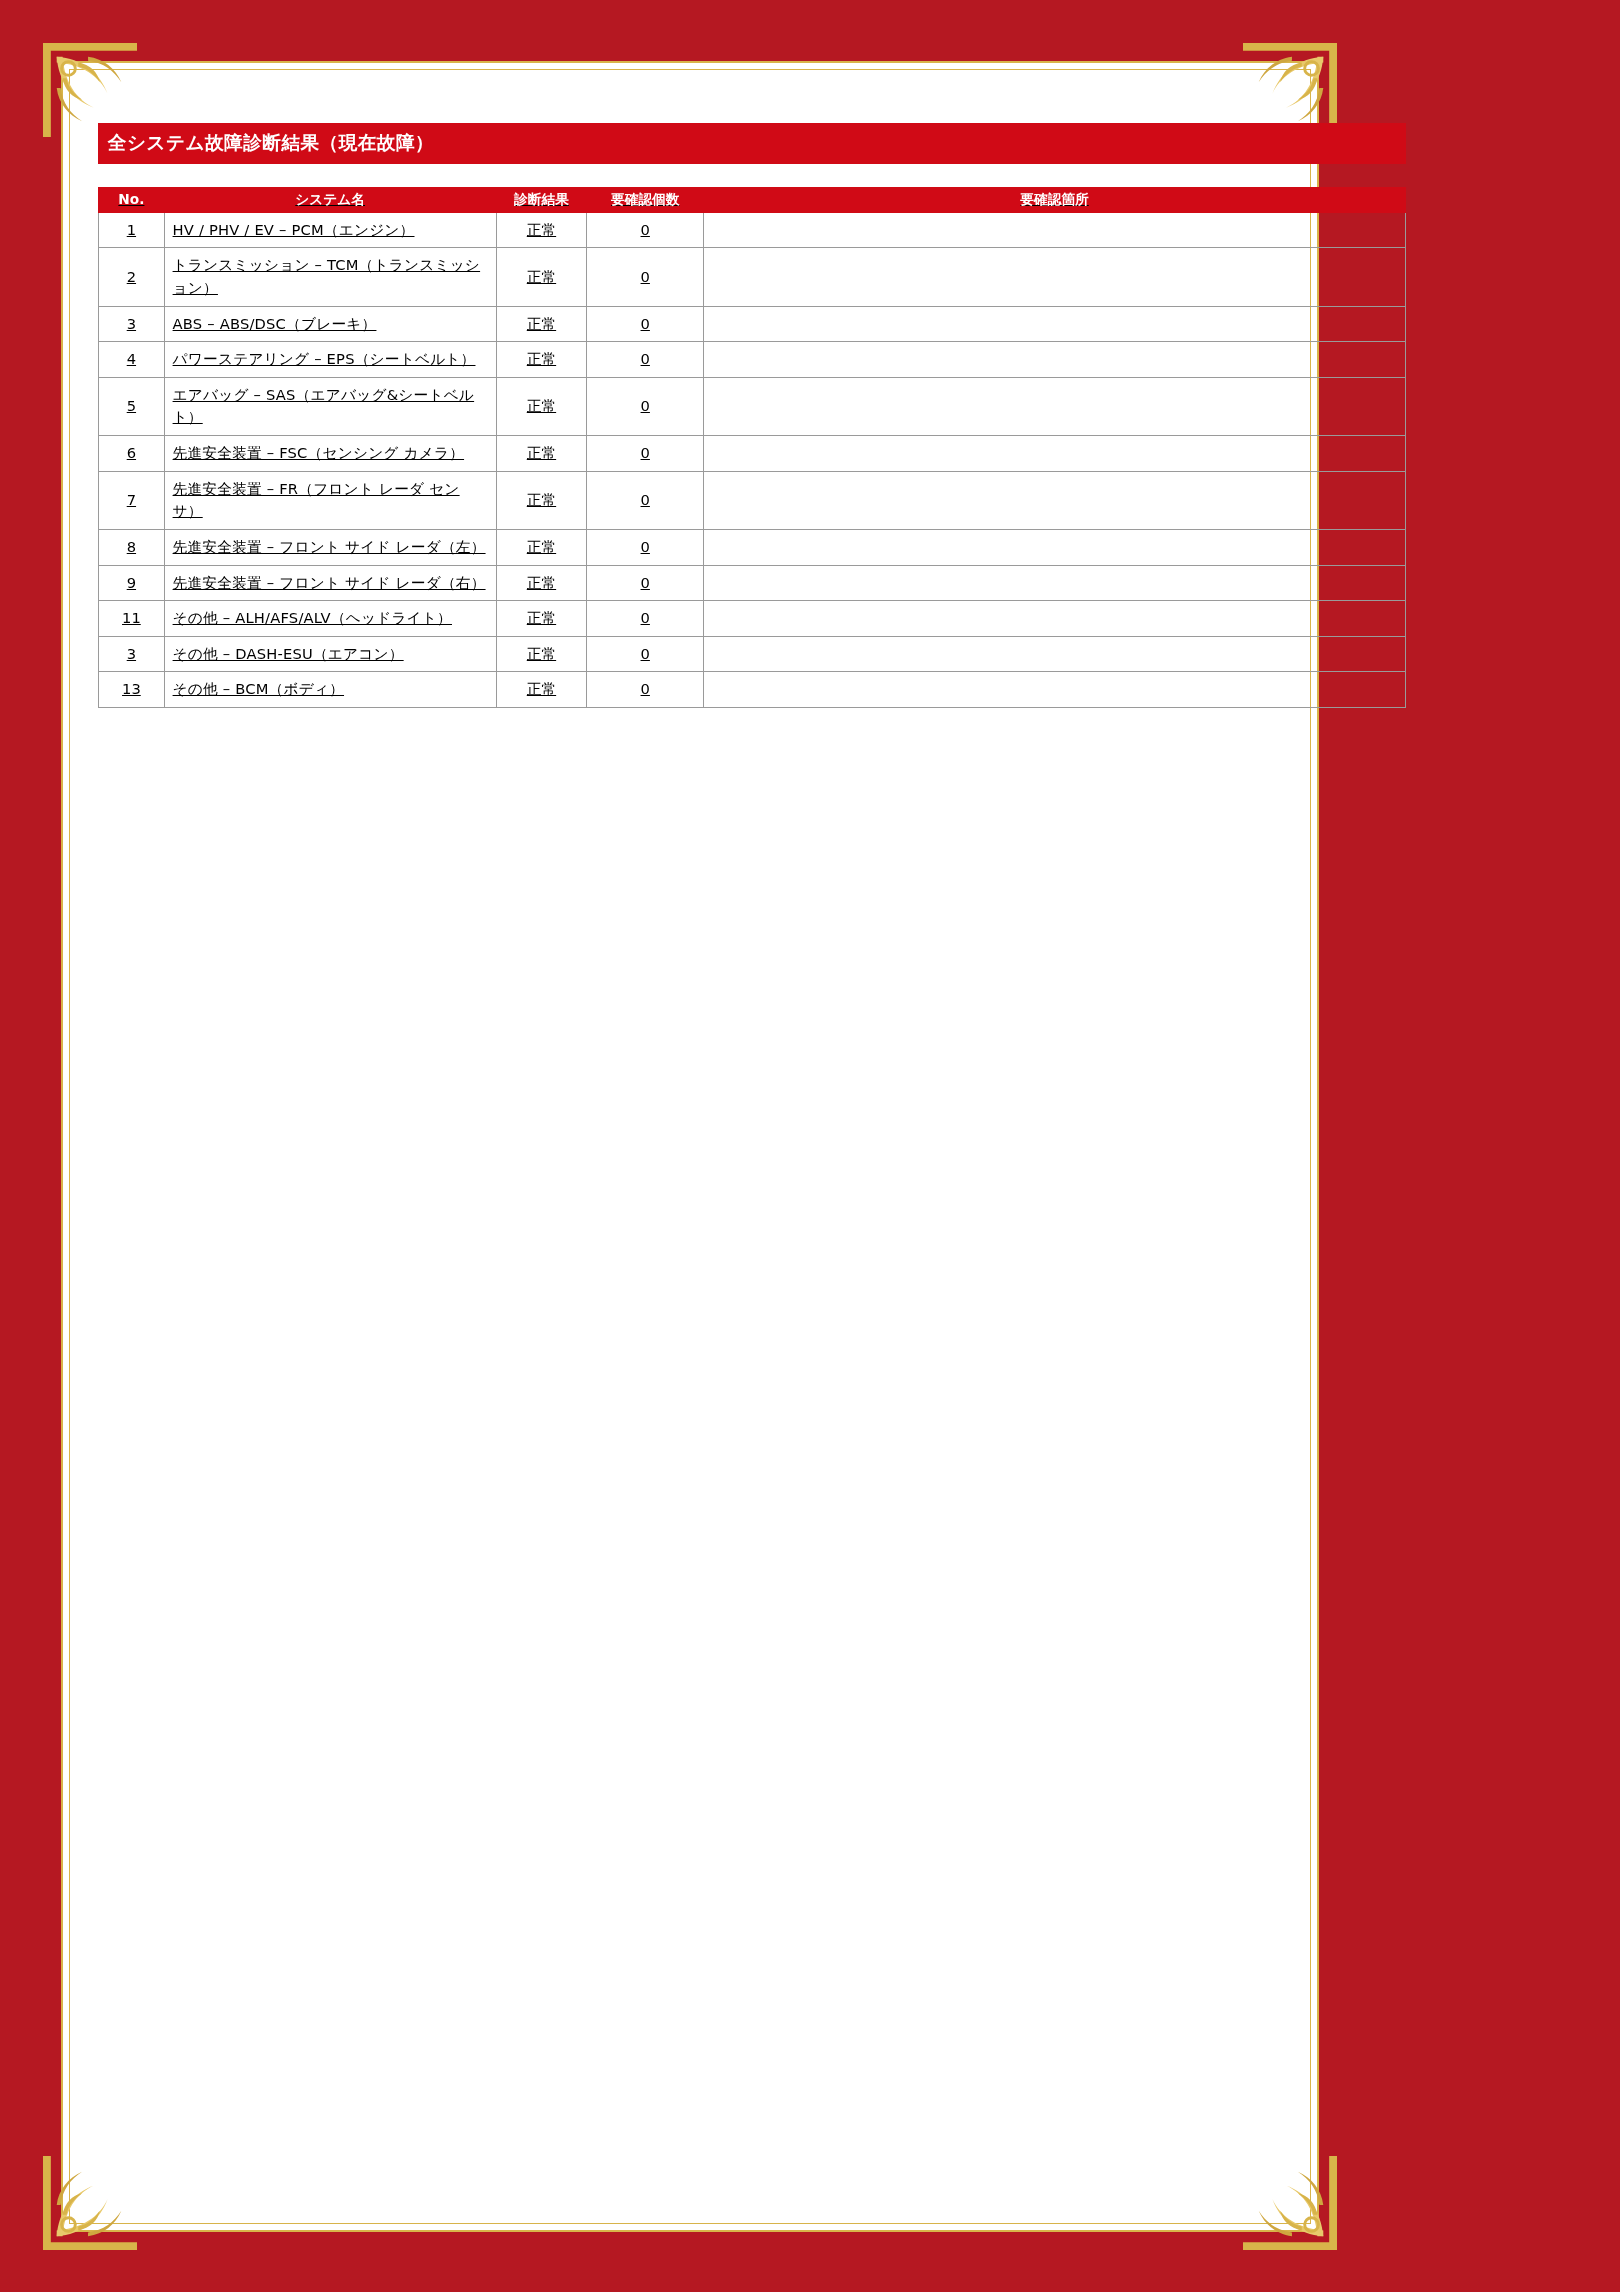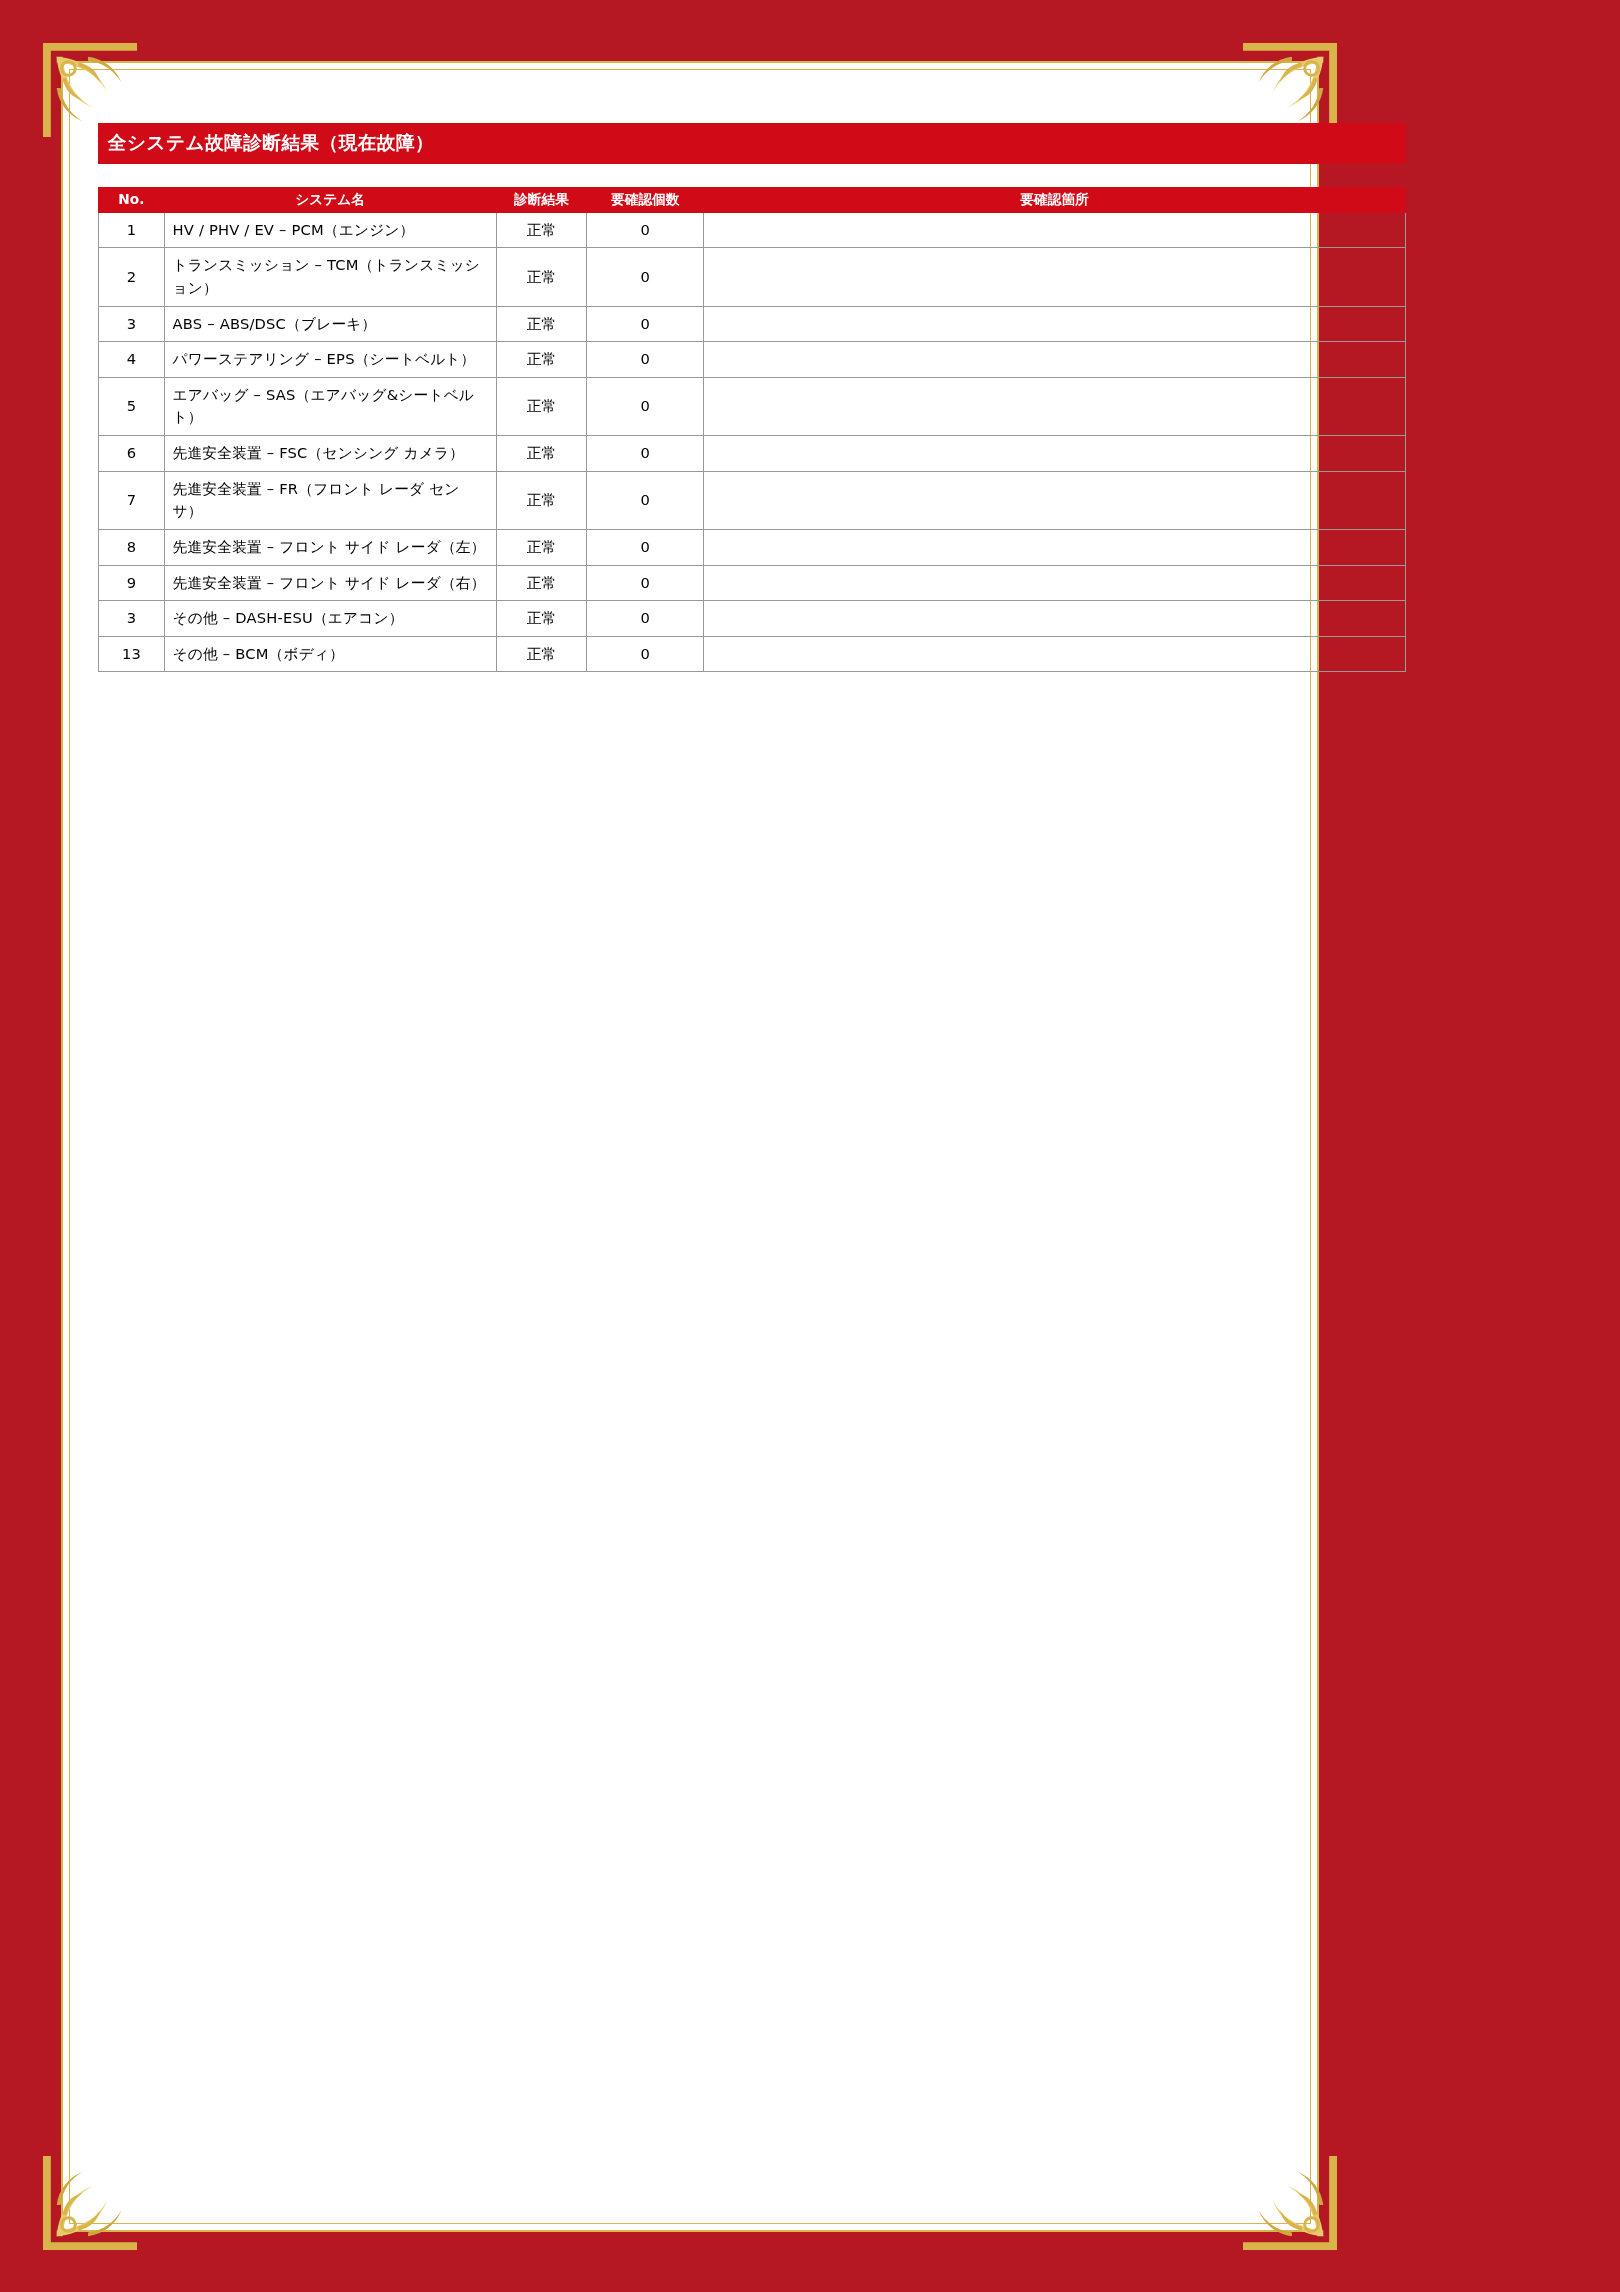--- a/index.html
+++ b/index.html
@@ -68,20 +68,21 @@
     font-weight: bold;
     padding: 6.9px 9.8px 7.8px 9.8px;
     letter-spacing: 0.5px;
   }
 
   table.diag {
     border-collapse: collapse;
     width: 1308px;
     margin-top: 23.5px;
     table-layout: fixed;
+    text-decoration: underline;
   }
   table.diag th {
     background: #d00a16;
     color: #ffffff;
     font-size: 13.7px;
     font-weight: bold;
     border: 1px solid #d00a16;
     padding: 2.9px 3.9px;
     text-align: center;
     line-height: 1.3;
@@ -233,20 +234,27 @@
             <td class="c-place"></td>
           </tr>
           <tr>
             <td class="c-no">9</td>
             <td class="c-system">先進安全装置 – フロント サイド レーダ（右）</td>
             <td class="c-result">正常</td>
             <td class="c-count">0</td>
             <td class="c-place"></td>
           </tr>
           <tr>
+            <td class="c-no">11</td>
+            <td class="c-system">その他 – ALH/AFS/ALV（ヘッドライト）</td>
+            <td class="c-result">正常</td>
+            <td class="c-count">0</td>
+            <td class="c-place"></td>
+          </tr>
+          <tr>
             <td class="c-no">3</td>
             <td class="c-system">その他 – DASH-ESU（エアコン）</td>
             <td class="c-result">正常</td>
             <td class="c-count">0</td>
             <td class="c-place"></td>
           </tr>
           <tr>
             <td class="c-no">13</td>
             <td class="c-system">その他 – BCM（ボディ）</td>
             <td class="c-result">正常</td>

